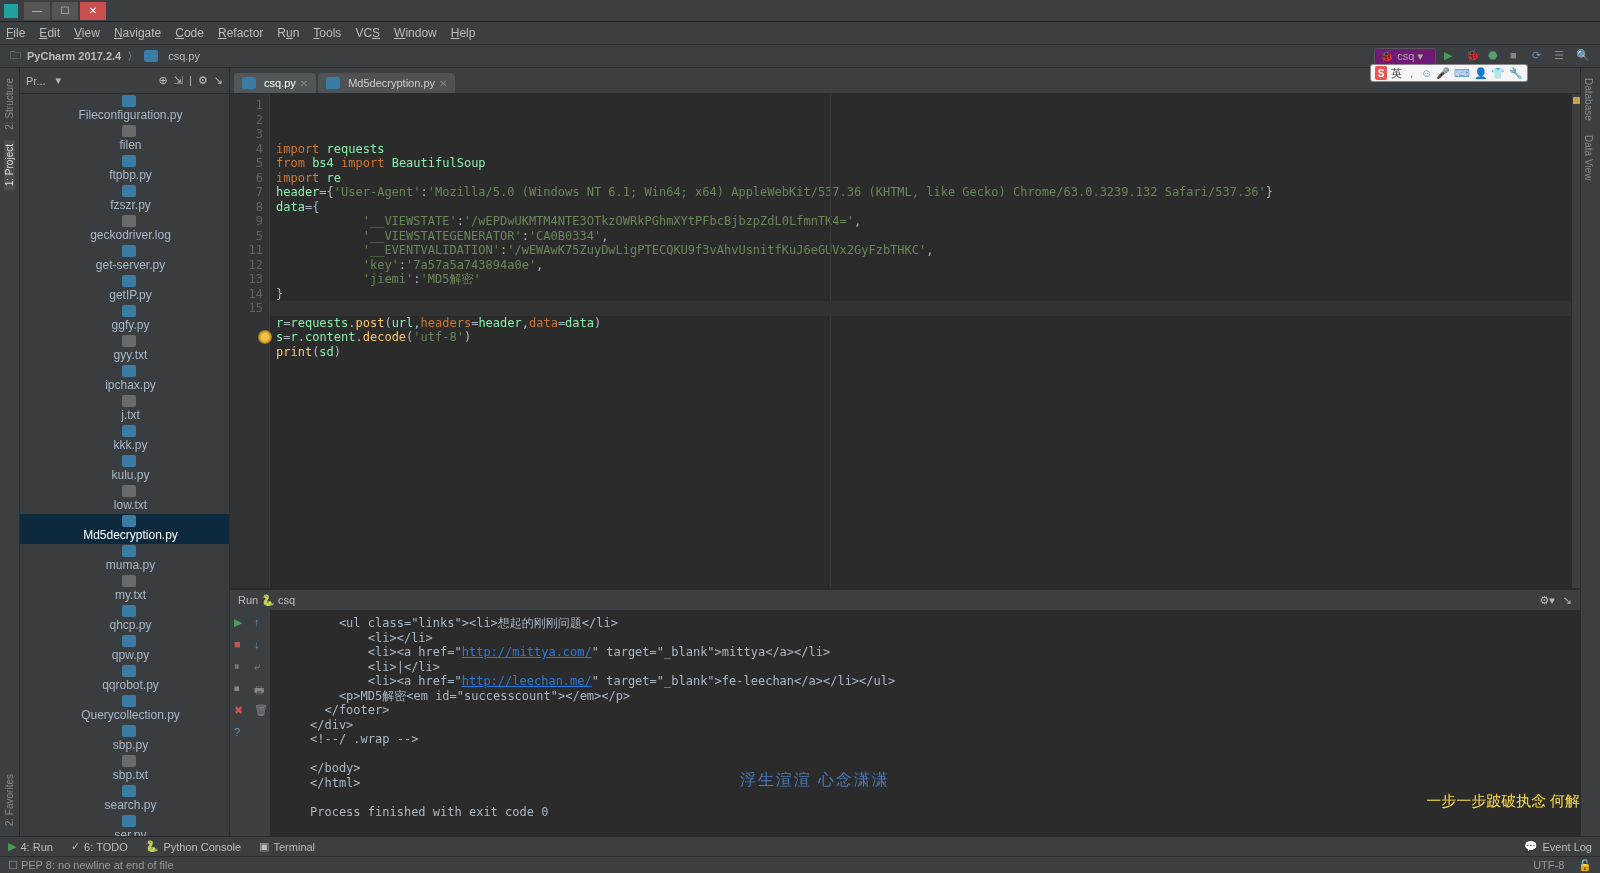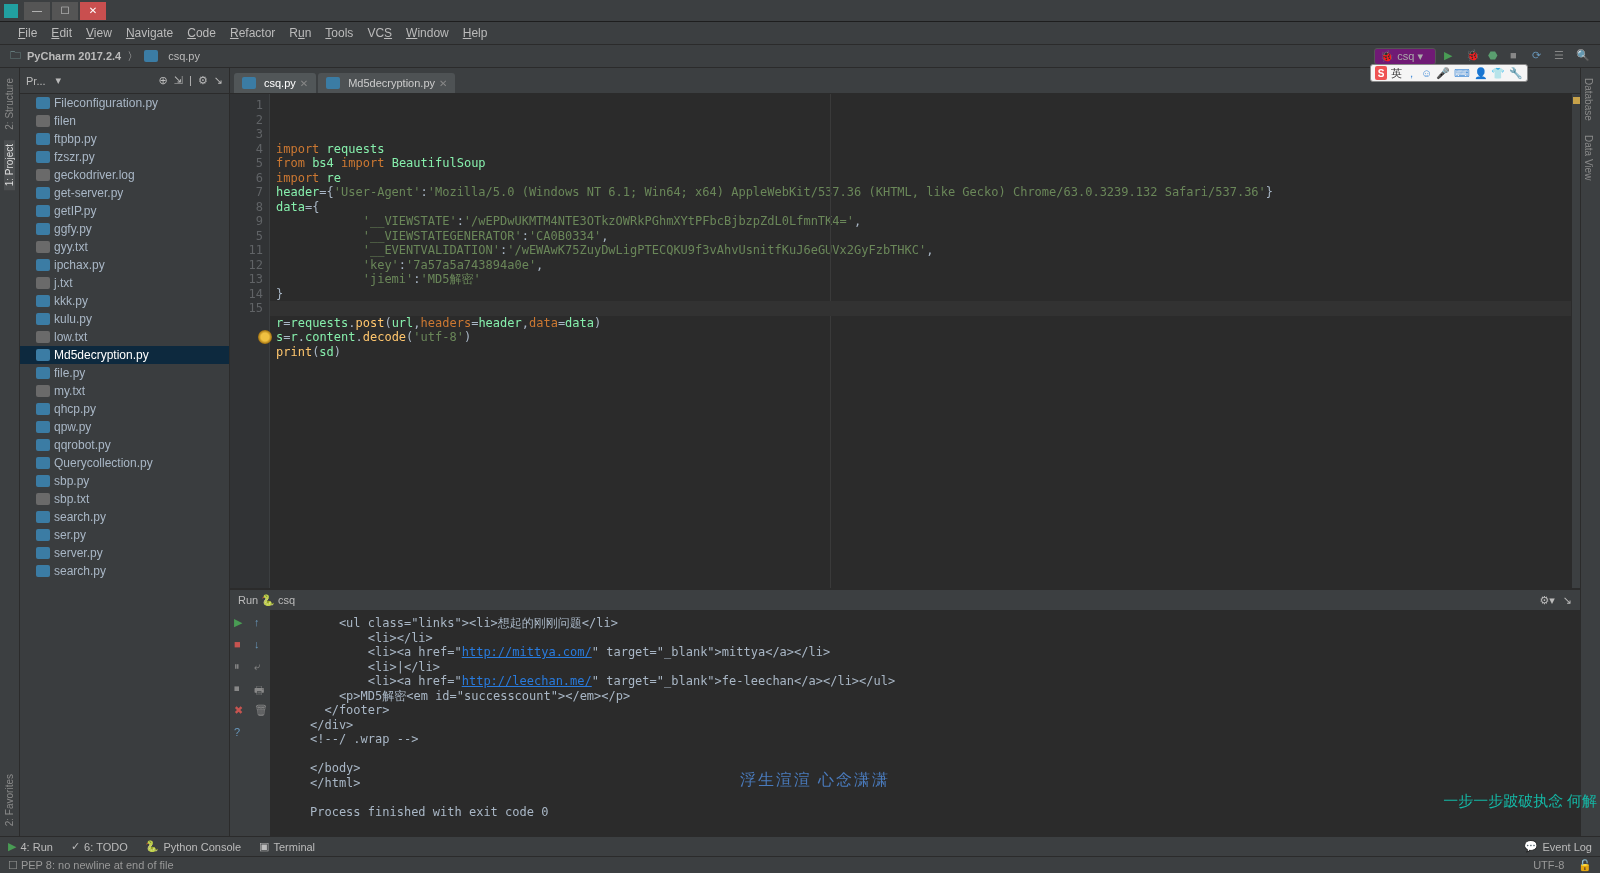--- a/index.html
+++ b/index.html
@@ -3,38 +3,38 @@
 <meta charset="utf-8">
 <style>
 * { margin: 0; padding: 0; box-sizing: border-box; }
 body { font-family: "Segoe UI", Arial, sans-serif; font-size: 11px; background: #2b2b2b; color: #a9b7c6; overflow: hidden; width: 1600px; height: 873px; position: relative; }
 .titlebar { height: 22px; background: #3c3f41; display: flex; align-items: center; padding: 0 4px; border-bottom: 1px solid #1e1e1e; }
 .titlebar-icon { width: 14px; height: 14px; background: #21a0a0; margin-right: 4px; }
 .titlebar-text { flex: 1; color: #bbb; font-size: 11px; }
 .win-btns { display: flex; }
 .win-btn { width: 26px; height: 18px; background: #555; margin-left: 2px; display: flex; align-items: center; justify-content: center; color: #ccc; cursor: pointer; font-size: 10px; }
 .win-btn.close { background: #c94f4f; color: #fff; }
-.menubar { height: 22px; background: #3c3f41; display: flex; align-items: center; padding: 0 18px; color: #bbb; font-size: 12px; }
+.menubar { height: 22px; background: #3c3f41; display: flex; align-items: center; padding: 0 6px; color: #bbb; font-size: 12px; }
 .menubar span { margin-right: 14px; cursor: pointer; }
 .menubar span u { text-decoration: underline; }
 .navbar { height: 24px; background: #3c3f41; border-top: 1px solid #2b2b2b; border-bottom: 1px solid #2b2b2b; display: flex; align-items: center; padding: 0 10px; color: #bbb; }
 .nav-left { display: flex; align-items: center; gap: 6px; }
 .nav-right { margin-left: auto; display: flex; align-items: center; gap: 8px; }
 .folder-icon { color: #87afaf; }
 .run-sel { background: #701a75; border: 1px solid #555; padding: 1px 12px 1px 6px; border-radius: 3px; color: #aaa; font-size: 11px; }
 .tb-icon { width: 14px; height: 14px; display: inline-block; }
 .play { color: #499c54; }
 .bug  { color: #c77d34; }
 .main { display: flex; height: calc(873px - 22px - 22px - 24px - 20px - 17px); }
 .side-strip { width: 20px; background: #3c3f41; border-right: 1px solid #2b2b2b; display: flex; flex-direction: column; align-items: center; color: #8a8a8a; font-size: 10px; }
 .side-strip .vtext { writing-mode: vertical-rl; transform: rotate(180deg); margin-top: 6px; padding: 4px 0; }
 .proj-hdr { height: 26px; background: #3c3f41; border-bottom: 1px solid #2b2b2b; display: flex; align-items: center; padding: 0 6px; color: #bbb; gap: 8px; font-size: 11px; }
 .project-panel { width: 210px; background: #3a3d3f; display: flex; flex-direction: column; border-right: 1px solid #2b2b2b; }
 .tree { flex: 1; overflow: hidden; font-size: 12px; }
-.tree-item { display: flex; align-items: center; padding: 1px 4px 1px 16px; color: #a9b7c6; cursor: pointer; line-height: 16px; }
+.tree-item { display: flex; align-items: center; padding: 1px 4px 1px 16px; color: #a9b7c6; cursor: pointer; line-height: 16px; flex-direction: column; }
 .tree-item.sel { background: #0d293e; color: #fff; }
 .fi { width: 14px; height: 12px; margin-right: 4px; display: inline-block; }
 .fi.py { background: #3b7ca4; border-radius: 2px; }
 .fi.txt { background: #6a6a6a; border-radius: 2px; }
 .fi.log { background: #6a6a6a; border-radius: 2px; }
 .editor-area { flex: 1; display: flex; flex-direction: column; background: #2b2b2b; position: relative; }
 .tabbar { height: 26px; background: #3c3f41; display: flex; align-items: flex-end; padding-left: 4px; border-bottom: 1px solid #2b2b2b; }
 .etab { background: #4e5254; padding: 4px 8px; margin-right: 2px; font-size: 11px; color: #ccc; display: flex; align-items: center; gap: 4px; border-top-left-radius: 3px; border-top-right-radius: 3px; cursor: pointer; }
 .etab.active { background: #515658; color: #fff; }
 .etab .x { color: #888; font-size: 10px; }
@@ -61,21 +61,21 @@
 .console { flex: 1; font-family: Consolas, monospace; font-size: 12px; line-height: 14.5px; padding: 6px 0 0 40px; color: #a9b7c6; overflow: hidden; white-space: pre; }
 .console .lnk { color: #287bde; text-decoration: underline; }
 .bottombar { height: 20px; background: #3c3f41; display: flex; align-items: center; padding: 0 8px; color: #bbb; font-size: 11px; gap: 18px; border-top: 1px solid #2b2b2b; }
 .bottombar .item { display: flex; align-items: center; gap: 4px; cursor: pointer; }
 .statusbar { height: 17px; background: #3c3f41; display: flex; align-items: center; padding: 0 8px; color: #999; font-size: 11px; border-top: 1px solid #2b2b2b; }
 .statusbar .rgt { margin-left: auto; display: flex; gap: 14px; }
 .ime-float { position: absolute; top: 64px; right: 72px; width: 158px; height: 18px; background: #f5f5f5; border: 1px solid #888; border-radius: 3px; display: flex; align-items: center; padding: 0 4px; gap: 4px; font-size: 11px; color: #333; }
 .ime-float .s { width: 14px; height: 14px; background: #ef5252; color: #fff; display: flex; align-items: center; justify-content: center; border-radius: 2px; font-weight: bold; font-size: 10px; }
 .ime-glyph { color: #4a90d9; }
 .watermark { position: absolute; bottom: 82px; left: 740px; font-size: 16px; color: #4a7bbd; font-family: "KaiTi","STKaiti",serif; letter-spacing: 2px; }
-.watermark2 { position: absolute; bottom: 62px; right: 3px; font-size: 15px; color: #14b8a6; font-family: "KaiTi","STKaiti",serif; }
+.watermark2 { position: absolute; bottom: 62px; right: 20px; font-size: 15px; color: #fde047; font-family: "KaiTi","STKaiti",serif; }
 .err-stripe { width: 9px; background: #3c3f41; border-left: 1px solid #2b2b2b; position: relative; }
 .err-box { position: absolute; top: 3px; left: 1px; width: 7px; height: 7px; background: #c7a24a; }
 </style>
 </head>
 <body>
 
 <div class="titlebar">
   <div class="titlebar-icon"></div>
   <div class="win-btns">
     <div class="win-btn">—</div>
@@ -194,21 +194,21 @@
         <div class="tree-item">
           <span class="fi txt"></span>
           <span>low.txt</span>
         </div>
         <div class="tree-item sel">
           <span class="fi py"></span>
           <span>Md5decryption.py</span>
         </div>
         <div class="tree-item">
           <span class="fi py"></span>
-          <span>file.py</span>
+          <span>muma.py</span>
         </div>
         <div class="tree-item">
           <span class="fi txt"></span>
           <span>my.txt</span>
         </div>
         <div class="tree-item">
           <span class="fi py"></span>
           <span>qhcp.py</span>
         </div>
         <div class="tree-item">

